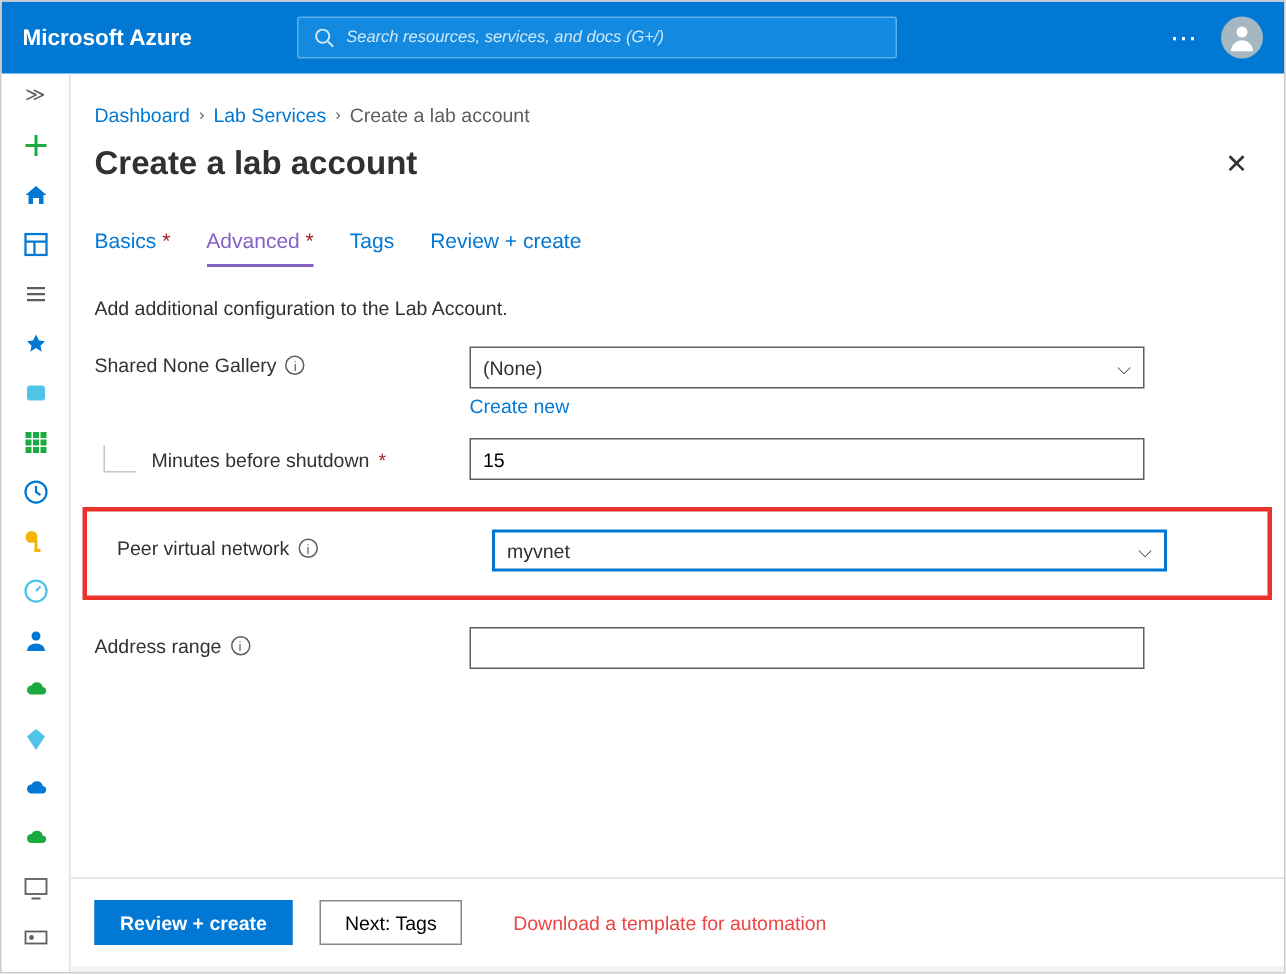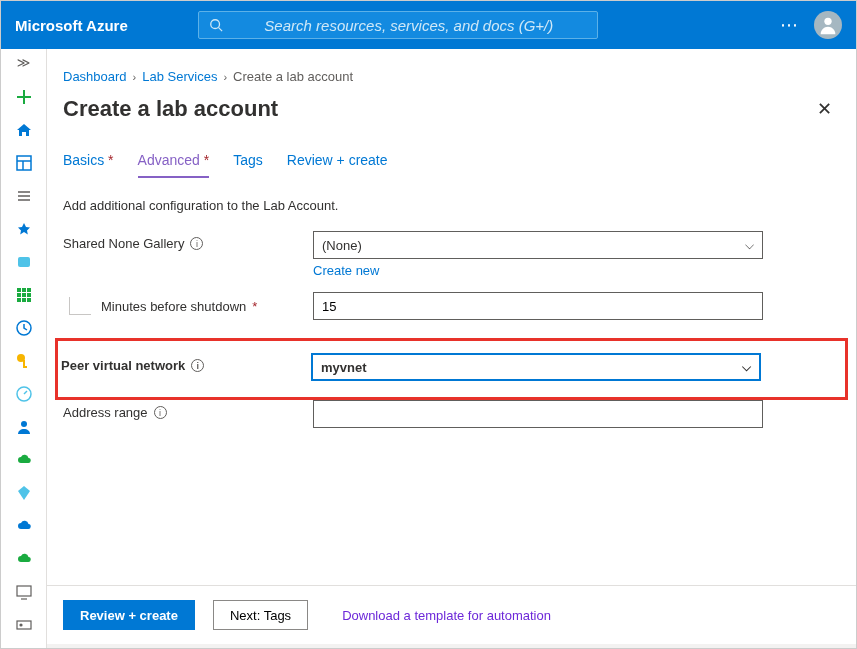--- a/index.html
+++ b/index.html
@@ -31,21 +31,21 @@
     border-radius: 2px;
     display: flex;
     align-items: center;
     padding: 0 10px;
     color: #cfe8f7;
     gap: 8px;
     margin-left: 50px;
   }
   .search input {
     background: transparent; border: none; outline: none;
-    color: #fff; flex: 1; font-size: 15px; text-align: center;
+    color: #fff; flex: 1; font-size: 11px;
   }
   .search input::placeholder { color: #cfe8f7; font-style: italic; }
   .topbar-right { margin-left: auto; display: flex; align-items: center; gap: 14px; }
   .dots { color: #fff; letter-spacing: 2px; font-size: 18px; }
   .avatar { width: 28px; height: 28px; border-radius: 50%; background: #a5b7c1; display:flex; align-items:center; justify-content:center;}
   .avatar svg{width:22px;height:22px;fill:#fff;}
 
   .body-wrap { display: flex; height: calc(100% - 40px); }
 
   
@@ -117,40 +117,39 @@
 
   .indent-line {
     border-left:1px solid #c8c6c4; border-bottom:1px solid #c8c6c4;
     width: 22px; height: 18px; margin: 0 10px 0 6px;
   }
   .indent-row { display:flex; align-items:center; margin-bottom:18px;}
   .indent-row .sub-label { display:flex; align-items:center; gap:6px; width:212px;}
 
   .highlight-box {
     border: 3px solid #e8322a;
-    padding: 12px 3px 16px;
-    margin: 4px -8px 0;
-    font-weight: bold;
+    padding: 12px 20px 16px;
+    margin: 4px -8px 18px;
   }
   .peer-select { border:2px solid #0078d4; }
 
   
   .footer {
     border-top:1px solid #e1dfdd;
     padding: 14px 16px;
     display:flex; align-items:center; gap:18px;
     margin-top:auto;
   }
   .btn {
     height:30px; padding:0 16px; border:1px solid #8a8886;
     background:#fff; font-size:13px; cursor:pointer;
     display:flex; align-items:center;
   }
   .btn.primary { background:#0078d4; color:#fff; border-color:#0078d4; font-weight:600;}
-  .footer .link2 { color:#6d28d9; cursor:pointer; margin-left:16px;}
+  .footer .link2 { color:#ef4444; cursor:pointer; margin-left:16px;}
 
   .scrollhint{ height:12px; background:#f3f2f1;}
 </style>
 </head>
 <body>
 
 <div class="topbar">
   <span class="brand">Microsoft Azure</span>
   <div class="search">
     <svg width="14" height="14" viewBox="0 0 16 16" fill="none" stroke="#cfe8f7" stroke-width="1.5">

